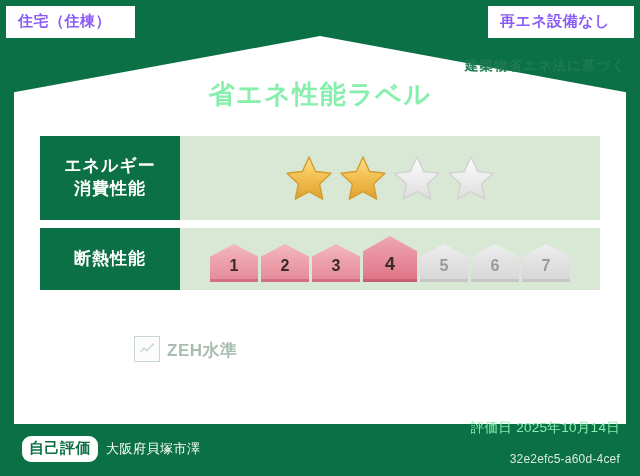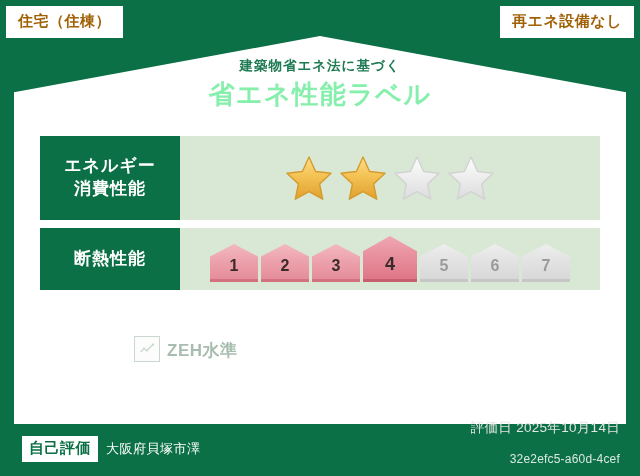--- a/index.html
+++ b/index.html
@@ -18,25 +18,25 @@
     background: #0b7045;
     overflow: hidden;
     box-sizing: border-box;
   }
 
   
   .corner-badge {
     position: absolute;
     top: 6px;
     background: #ffffff;
-    color: #a16207;
+    color: #8b5cf6;
     font-weight: bold;
     font-size: 15px;
     letter-spacing: 0.5px;
-    padding: 6px 12px 7px 12px;
+    padding: 6px 24px 7px 12px;
     z-index: 6;
     white-space: nowrap;
   }
   .corner-badge.left  { left: 6px; }
   .corner-badge.right { right: 6px; }
 
   
   .house-body {
     position: absolute;
     left: 14px;
@@ -64,20 +64,21 @@
     top: 22px;
     width: 100%;
     text-align: center;
   }
   .title-sub {
     color: #1e7a52;
     font-size: 13.5px;
     font-weight: bold;
     letter-spacing: 1px;
     line-height: 1.2;
+    text-align: right;
   }
   .title-main {
     color: #86efac;
     font-size: 26px;
     font-weight: bold;
     letter-spacing: 1.5px;
     margin-top: 5px;
     line-height: 1.2;
   }
 
@@ -226,35 +227,36 @@
     align-items: center;
     gap: 8px;
   }
   .selfeval-badge {
     background: #ffffff;
     color: #0b7045;
     font-size: 15px;
     font-weight: bold;
     padding: 3px 7px 4px 7px;
     letter-spacing: 0.5px;
+    border-radius: 9px;
   }
   .location {
     font-size: 13px;
     color: #ffffff;
     letter-spacing: 0.5px;
   }
   .footer-right {
     position: absolute;
     right: 20px;
     bottom: 10px;
     text-align: right;
   }
   .eval-date {
     font-size: 13.5px;
-    color: #e5e5e5;
+    color: #86efac;
     letter-spacing: 0.3px;
   }
   .eval-id {
     font-size: 12px;
     color: #dbe9e2;
     margin-top: 15px;
     letter-spacing: 0.2px;
   }
 </style>
 </head>

